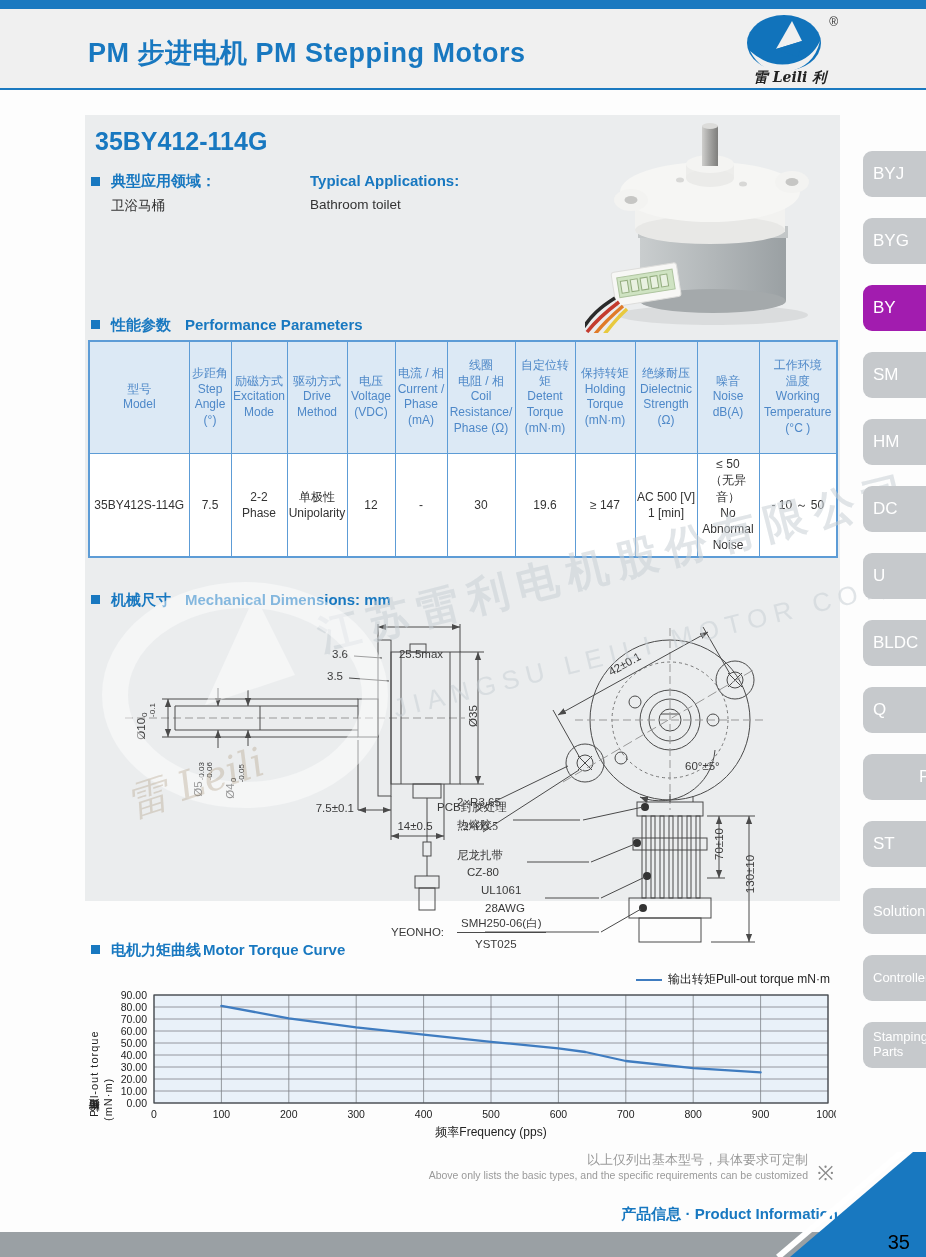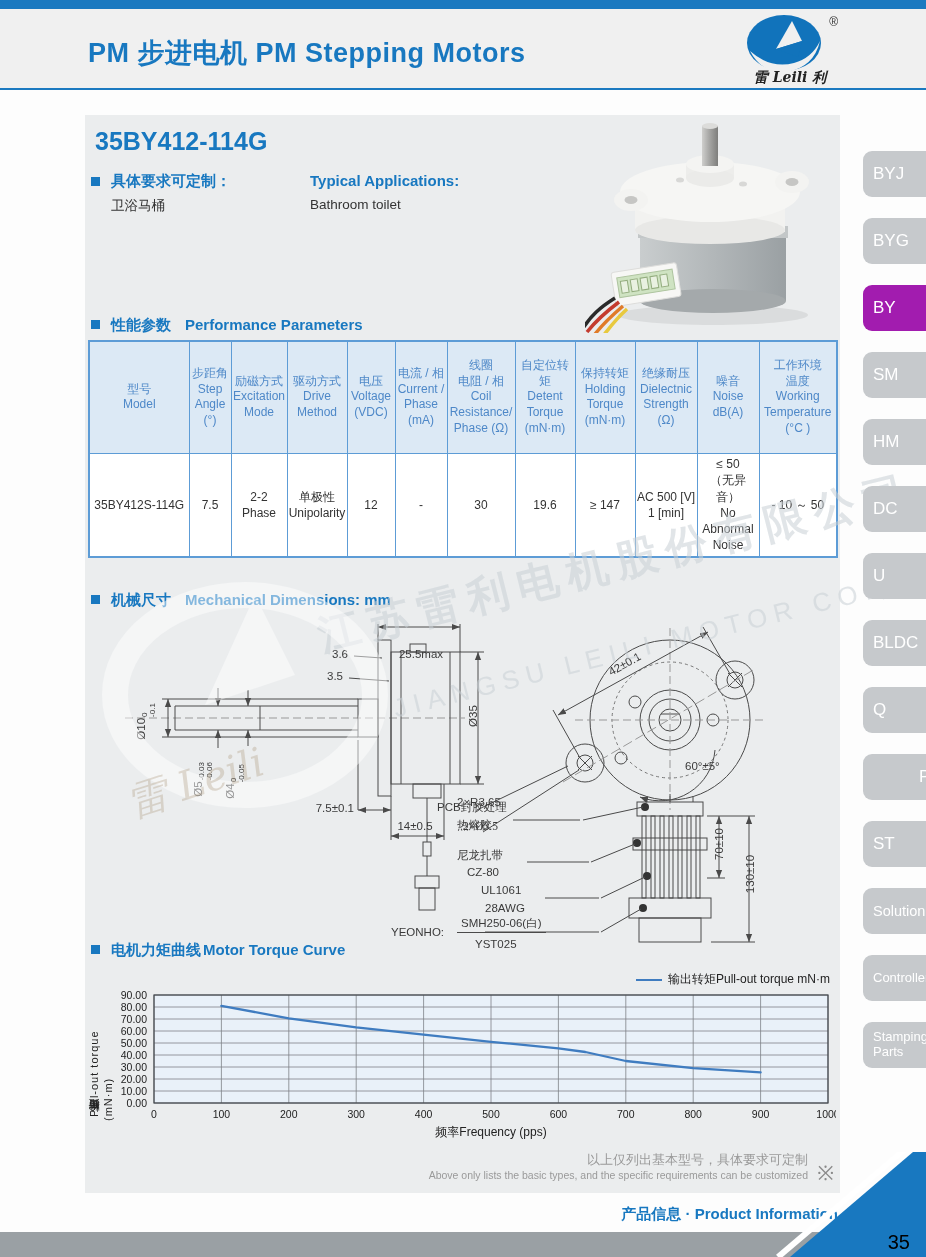--- a/index.html
+++ b/index.html
@@ -7,21 +7,21 @@
   #page { position:relative; width:926px; height:1257px; background:#fdfdfd; overflow:hidden; }
 
   
   .topbar { position:absolute; left:0; top:0; width:926px; height:9px; background:#1b79c0; }
   .header { position:absolute; left:0; top:9px; width:926px; height:81px; background:#f0f0f0; border-bottom:2px solid #1b79c0; }
   .header-title { position:absolute; left:88px; top:26px; font-size:27px; font-weight:700; color:#1878c0; letter-spacing:.5px; }
   .logo { position:absolute; right:88px; top:4px; width:96px; height:78px; }
   .logo-script { position:absolute; left:2px; top:56px; width:92px; text-align:center; font-family:"DejaVu Serif", serif; font-style:italic; font-weight:700; font-size:14px; color:#222; }
 
   
-  .panel { position:absolute; left:85px; top:115px; width:755px; height:1078px; background:#ebedee; }
+  .panel { position:absolute; left:85px; top:115px; width:755px; height:786px; background:#ebedee; }
 
   .model-title { position:absolute; left:10px; top:12px; font-size:25px; color:#1878c0; font-weight:600; }
   .sq { position:absolute; width:9px; height:9px; background:#1878c0; }
   .sec-zh { font-size:15px; font-weight:700; color:#1878c0; }
   .sec-en { font-size:15px; font-weight:600; color:#1878c0; }
   .app-label { position:absolute; font-size:15px; font-weight:700; color:#1878c0; }
   .app-val { position:absolute; font-size:13.5px; color:#333; }
 
   .photo { position:absolute; left:500px; top:3px; width:250px; height:215px; }
 
@@ -91,21 +91,21 @@
       <span style="position:absolute; right:0px; top:2px; font-size:12px; color:#333;">®</span>
       <div class="logo-script">雷 Leili 利</div>
     </div>
   </div>
 
   <div class="panel">
 
     <div class="model-title">35BY412-114G</div>
 
     <div class="sq" style="left:6px; top:62px;"></div>
-    <div class="app-label" style="left:26px; top:57px;">具体要求可定制：</div>
+    <div class="app-label" style="left:26px; top:57px;">典型应用领域：</div>
     <div class="app-val" style="left:26px; top:82px;">卫浴马桶</div>
     <div class="app-label" style="left:225px; top:57px;">Typical Applications:</div>
     <div class="app-val" style="left:225px; top:82px;">Bathroom toilet</div>
 
     <div class="photo">
       <svg width="250" height="215">
         <defs>
           <linearGradient id="met" x1="0" y1="0" x2="1" y2="0">
             <stop offset="0" stop-color="#c9cdce"></stop>
               <stop offset=".5" stop-color="#b2b7b9"></stop>

